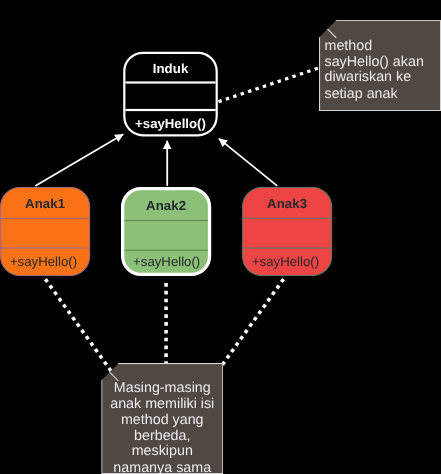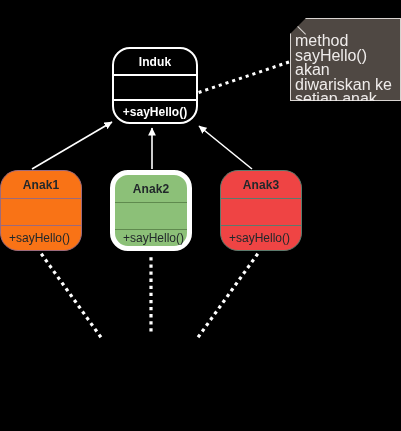--- a/index.html
+++ b/index.html
@@ -72,40 +72,40 @@
     left: 0px;
     background: #f97316;
     border: 1px solid #9c6a7c;
   }
   .class-anak1 .uml-attrs { border-top: 1px solid #9c6a7c; }
   .class-anak1 .uml-ops   { border-top: 1px solid #9c6a7c; }
 
   .class-anak2 {
     left: 110px;
     background: #8cc078;
-    border: 5px solid #ffffff;
+    border: 3px solid #ffffff;
   }
   .class-anak2 .uml-attrs { border-top: 1px solid #5f8a4e; }
   .class-anak2 .uml-ops   { border-top: 1px solid #5f8a4e; }
 
   .class-anak3 {
     left: 220px;
     background: #ef4444;
     border: 1px solid #5c7a6d;
   }
   .class-anak3 .uml-attrs { border-top: 1px solid #5c7a6d; }
   .class-anak3 .uml-ops   { border-top: 1px solid #5c7a6d; }
 
   
   .uml-note {
     position: absolute;
     box-sizing: border-box;
     background: #4f4843;
     color: #efeceb;
-    font-size: 16px;
+    font-size: 13px;
     line-height: 14.5px;
     border: 1px solid #d8d4d1;
     clip-path: polygon(16px 0, 100% 0, 100% 100%, 0 100%, 0 16px);
   }
   .note-fold {
     position: absolute;
     left: 0;
     top: 0;
     width: 17px;
     height: 17px;
@@ -205,14 +205,18 @@
     <div class="uml-row uml-name">Anak3</div>
     <div class="uml-row uml-attrs"></div>
     <div class="uml-row uml-ops">+sayHello()</div>
   </div>
 
   <div class="uml-note note-top">
     <span class="note-fold"></span>
     <div class="note-text">method sayHello() akan diwariskan ke setiap anak</div>
   </div>
 
+  <div class="uml-note note-bottom">
+    <span class="note-fold"></span>
+    <div class="note-text">Masing-masing anak memiliki isi method yang berbeda, meskipun namanya sama</div>
+  </div>
 
 </div>
 
 </body></html>

